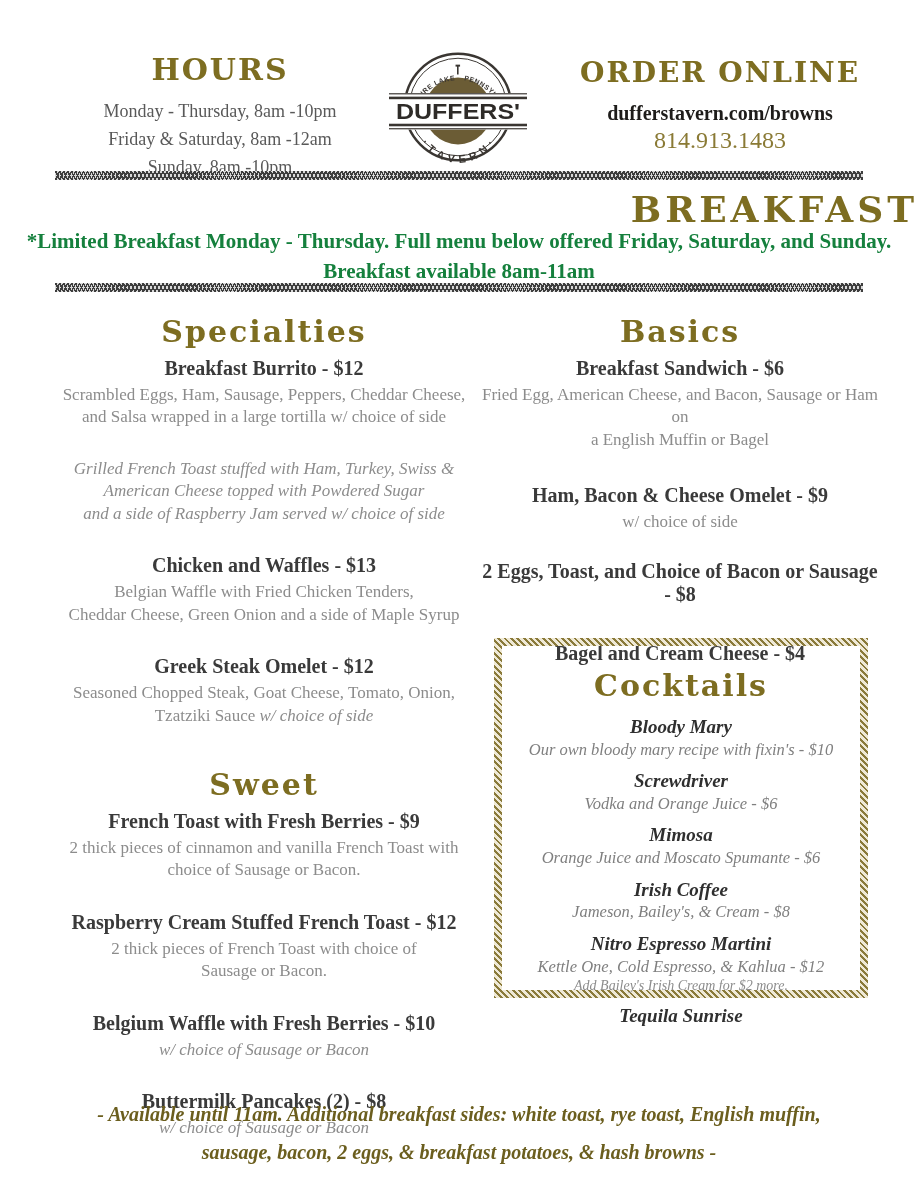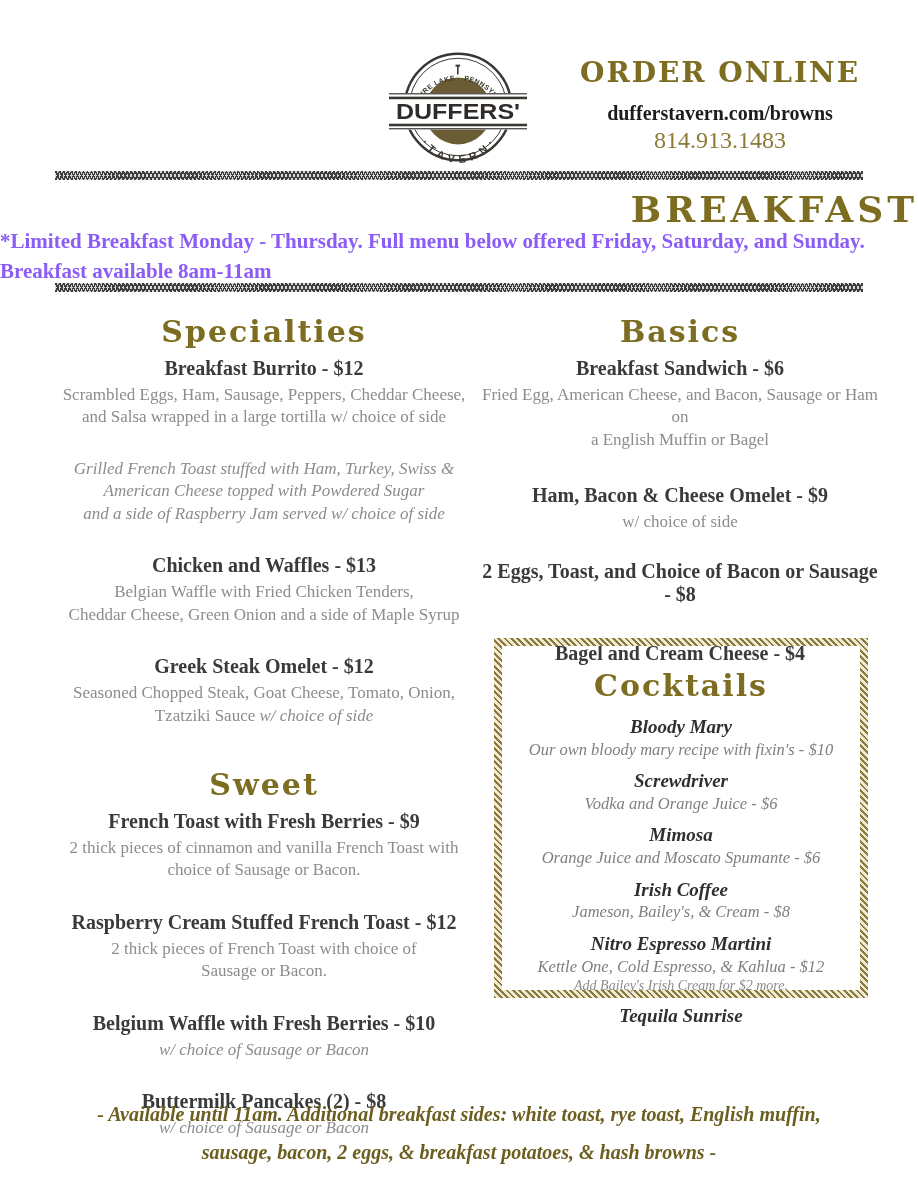--- a/index.html
+++ b/index.html
@@ -47,21 +47,21 @@
   .divider-top { top: 171px; }
   .divider-bottom { top: 283px; }
 
   
   .breakfast-title {
     position: absolute; top: 188px; left: 0; width: 100%;
     text-align: right; font-size: 36px; letter-spacing: 4px;
   }
   .breakfast-note {
     position: absolute; left: 0; width: 100%;
-    font-weight: bold; color: #8b5cf6;
+    text-align: center; font-weight: bold; color: #15803d;
     font-size: 21px;
   }
   .note-1 { top: 229px; }
   .note-2 { top: 259px; }
 
   
   .col { position: absolute; text-align: center; }
   .col-left  { left: 58px;  top: 314px; width: 412px; }
   .col-right { left: 478px; top: 314px; width: 404px; }
 
@@ -98,20 +98,26 @@
     font-size: 20px; font-weight: bold; font-style: italic;
     color: #6b5e1e; line-height: 1.9;
     white-space: pre-line;
   }
 </style>
 </head>
 <body>
 
 <div class="page">
 
+  <div class="hours-block">
+    <div class="stencil hours-title">HOURS</div>
+    <div class="hours-line">Monday - Thursday, 8am -10pm</div>
+    <div class="hours-line">Friday &amp; Saturday, 8am -12am</div>
+    <div class="hours-line">Sunday, 8am -10pm</div>
+  </div>
 
   <div class="logo-wrap">
     <svg width="138" height="128" viewBox="0 0 140 130">
       <circle cx="70" cy="66" r="54" fill="#ffffff" stroke="#3a3632" stroke-width="2.5"></circle>
       <circle cx="70" cy="66" r="49.5" fill="none" stroke="#3a3632" stroke-width="1"></circle>
       <circle cx="70" cy="70" r="34" fill="#6b5c35"></circle>
 
       <path id="arcTop" d="M 24 76 A 47 47 0 0 1 116 76" fill="none"></path>
       <text font-family="Liberation Sans, sans-serif" font-size="7" font-weight="bold" fill="#3a3632" letter-spacing="0.5">
         <textPath href="#arcTop" startOffset="22%" text-anchor="middle">TREASURE LAKE</textPath>

